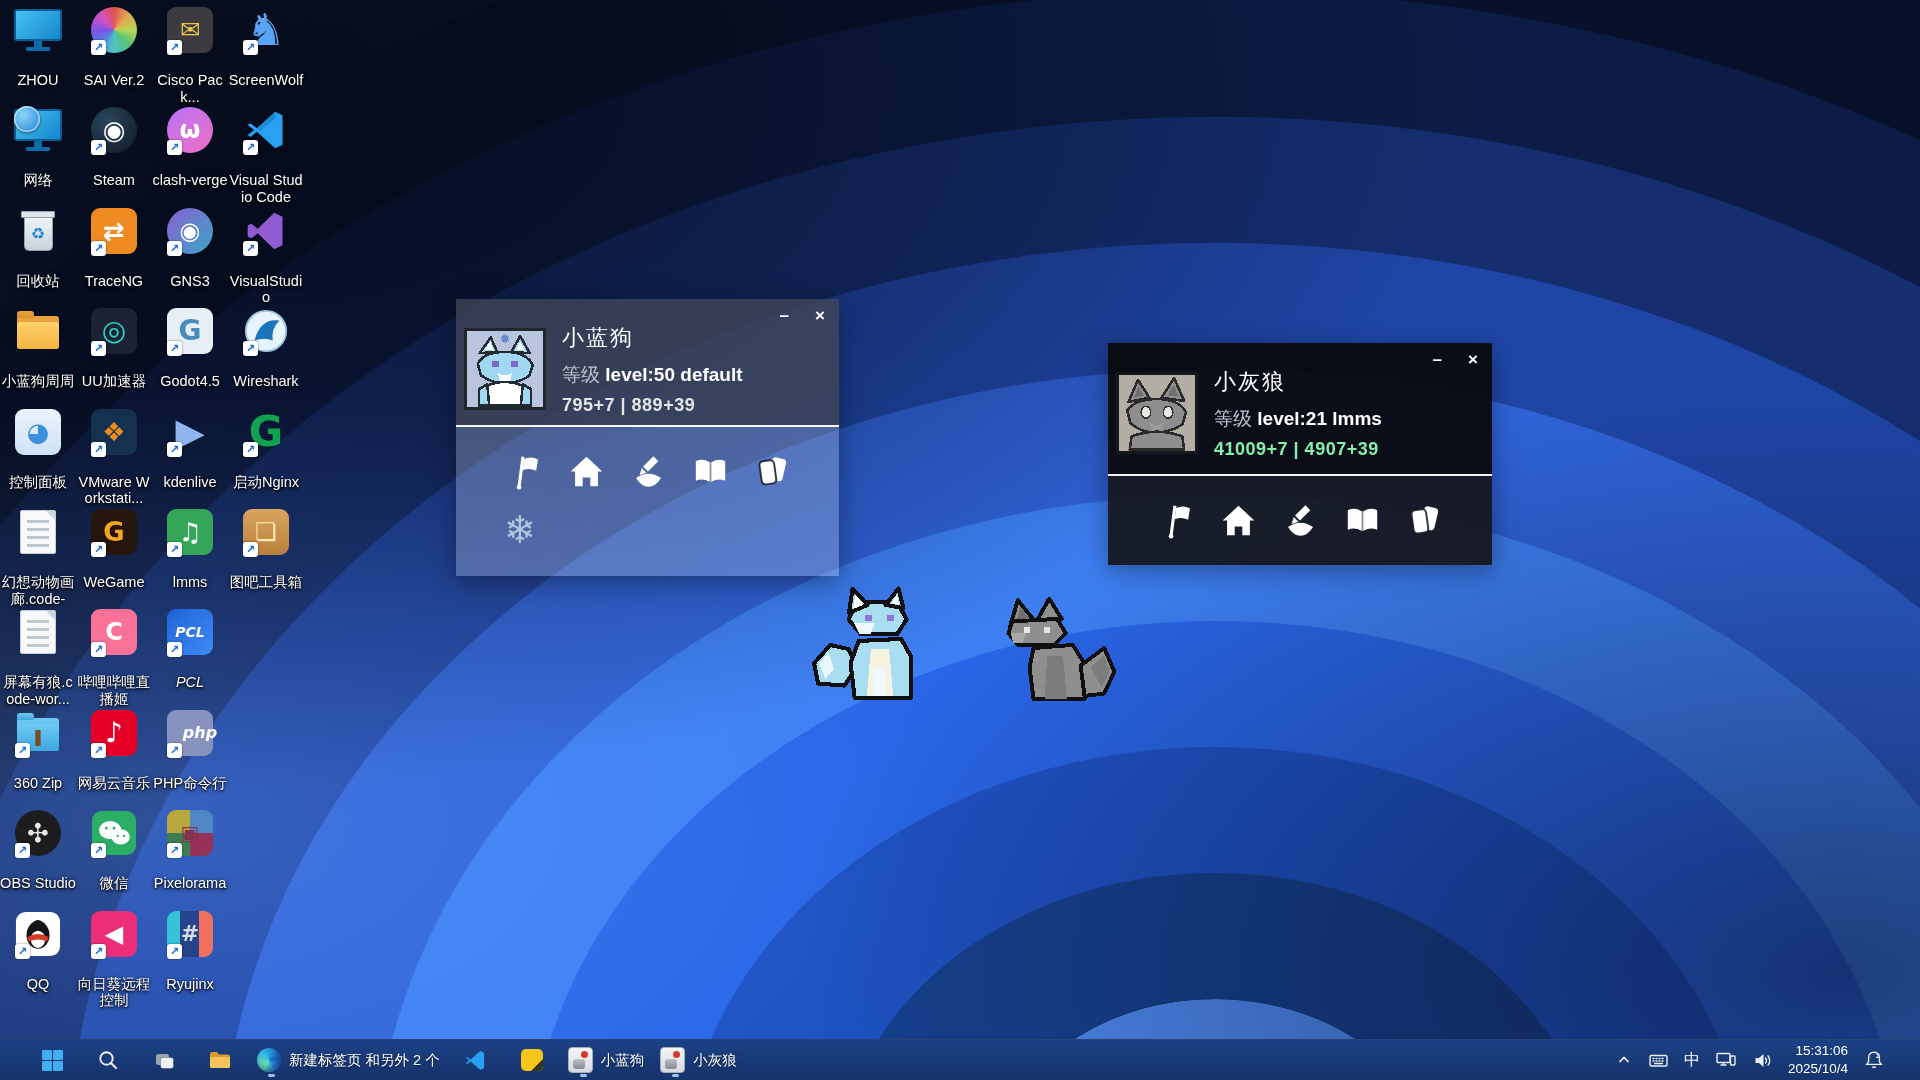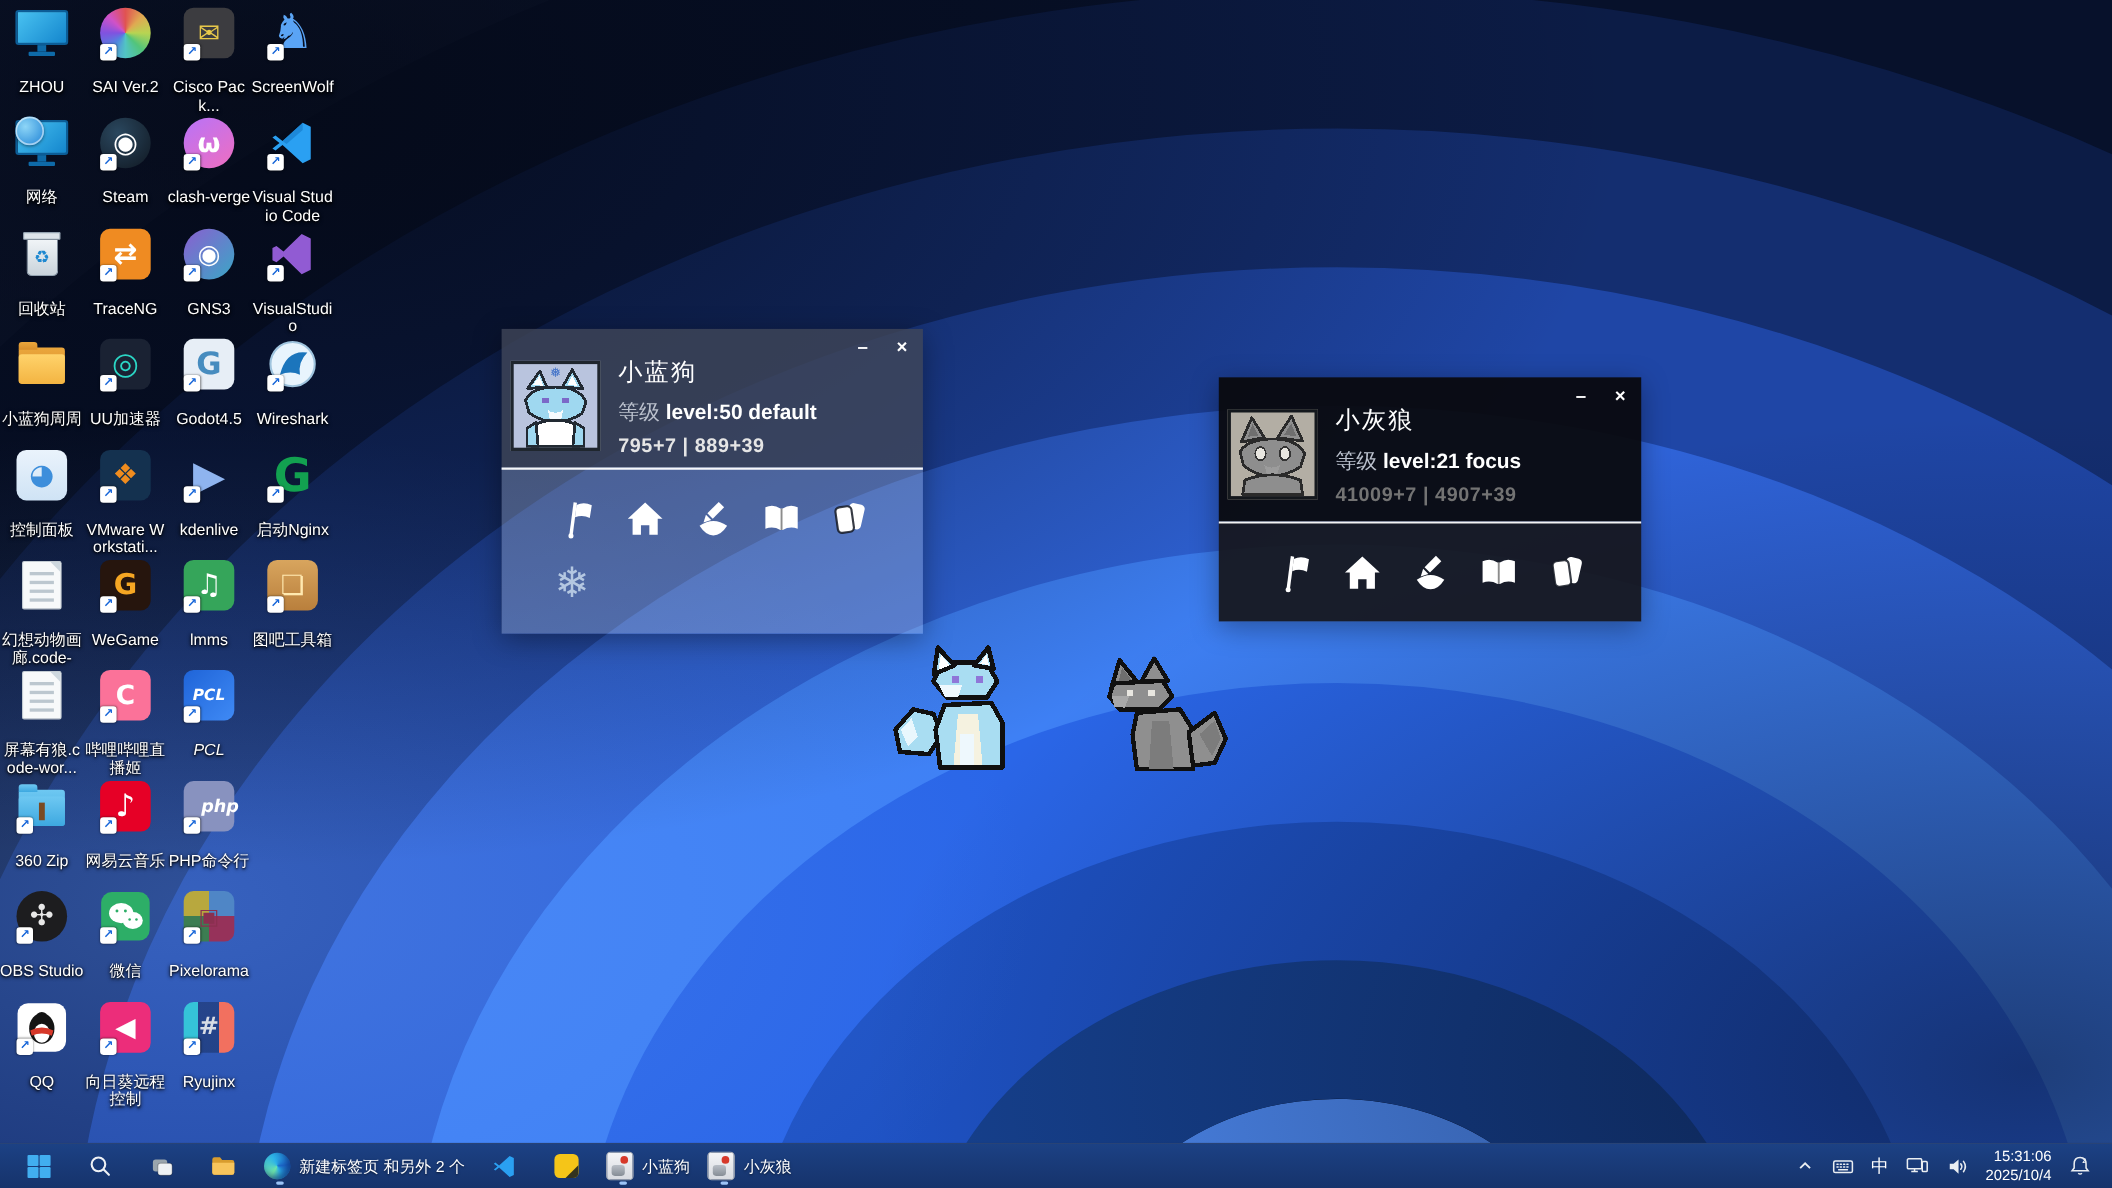--- a/index.html
+++ b/index.html
@@ -66,21 +66,21 @@
   #widget-grey .w-body{height:89px;background:rgba(21,22,27,.93);}
   .w-avatar{position:absolute;left:8px;top:29px;width:76px;height:76px;
     border:3px solid #1f262e;}
   #widget-blue .w-avatar{background:#b9c4de;}
   #widget-grey .w-avatar{background:#b3aea4;border-color:#14181d;}
   .w-avatar svg{width:100%;height:100%;display:block;}
   .w-texts{position:absolute;left:106px;top:24px;right:70px;}
   .w-title{font-size:22px;letter-spacing:2px;}
   .w-level{margin-top:9px;font-size:19px;color:#bcc2ce;}
   .w-level b{color:#fff;}
-  .w-stats{margin-top:7px;font-size:18px;color:#737373;font-weight:bold;letter-spacing:.5px;}
+  .w-stats{margin-top:7px;font-size:18px;color:#86efac;font-weight:bold;letter-spacing:.5px;}
   #widget-blue .w-stats{color:#e5e5e5;}
   .w-ctrls{position:absolute;top:6px;right:14px;display:flex;gap:26px;}
   .w-ctrls span{font-size:17px;font-weight:bold;line-height:22px;cursor:pointer;}
   .w-toolbar{position:absolute;left:50px;top:26px;display:flex;gap:25px;}
   .w-tool{width:37px;height:37px;cursor:pointer;}
   .w-tool svg{width:100%;height:100%;display:block;}
   .w-mood{position:absolute;left:48px;top:84px;font-size:38px;line-height:1;
     color:rgba(205,223,240,.80);font-family:"DejaVu Sans",sans-serif;}
   .avatar-mark{position:absolute;left:0;right:0;top:1px;text-align:center;
     font-size:12px;color:#3d6fc8;font-family:"DejaVu Sans",sans-serif;}
@@ -88,21 +88,21 @@
   
   .pet{position:absolute;z-index:20;}
   #pet-fox{left:810px;top:586px;width:142px;height:118px;}
   #pet-wolf{left:1000px;top:597px;width:122px;height:106px;}
   .pet svg{width:100%;height:100%;display:block;}
 
   
   #taskbar{position:absolute;left:0;right:0;bottom:0;height:40px;z-index:50;
     background:linear-gradient(#1c4184,#16336b);
     border-top:1px solid rgba(255,255,255,.08);
-    display:flex;align-items:center;padding:0 8px;gap:2px;}
+    display:flex;align-items:center;padding:0 25px;gap:2px;}
   .tb-btn{position:relative;height:36px;min-width:40px;border-radius:5px;
     display:flex;align-items:center;justify-content:center;gap:8px;padding:0 7px;cursor:pointer;}
   .tb-label{font-size:14.5px;color:#fff;white-space:nowrap;text-shadow:0 1px 2px rgba(0,0,0,.6);}
   .run-dot{position:absolute;bottom:1px;width:7px;height:3px;border-radius:2px;background:#9cc3f7;}
   .tb-ico{width:25px;height:25px;display:flex;align-items:center;justify-content:center;}
   .edge-ico{width:24px;height:24px;border-radius:50%;
     background:conic-gradient(from 210deg,#6fe6a8,#2db3e8 35%,#1b66c9 65%,#2db3e8 85%,#6fe6a8);
     box-shadow:inset -3px -3px 6px rgba(10,40,110,.65);}
   .note-ico{position:relative;width:22px;height:22px;border-radius:5px;background:#f5c518;overflow:hidden;}
   .note-ico::after{content:"";position:absolute;right:0;bottom:0;border-style:solid;
@@ -600,21 +600,21 @@
             <ellipse cx="15.5" cy="11.8" rx="1.5" ry="1.9" fill="#e8e6e0" stroke="#333" stroke-width="0.5"></ellipse>
             <path fill="#9c9c9c" stroke="none" d="M9.5 15 Q11.8 16.6 14.2 15 L13.2 17.8 L10.4 17.8 Z"></path>
             <path fill="#8e8e8e" d="M4 19.4 Q12 16.4 20 19.4 L20.6 23.6 L3.4 23.6 Z"></path>
           </g>
         </svg>
       </div>
       <div class="w-texts">
         <div class="w-title">小灰狼</div>
         <div class="w-level">
           <span>等级</span>
-          <b>level:21 focus</b>
+          <b>level:21 lmms</b>
         </div>
         <div class="w-stats">41009+7 | 4907+39</div>
       </div>
       <div class="w-ctrls">
         <span class="w-min">–</span>
         <span class="w-close">×</span>
       </div>
     </div>
     <div class="w-body">
       <div class="w-toolbar">

